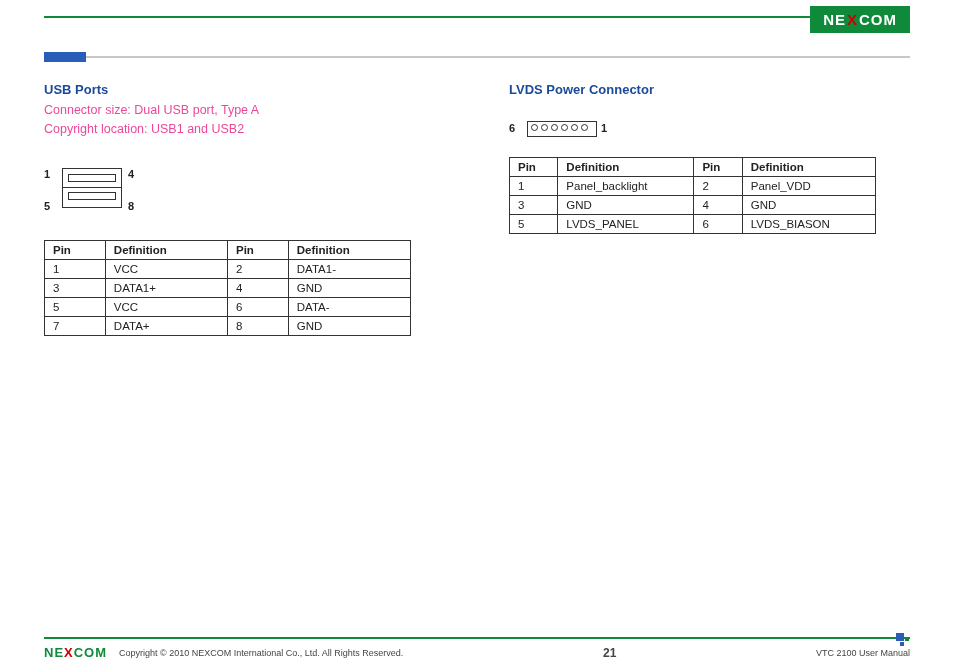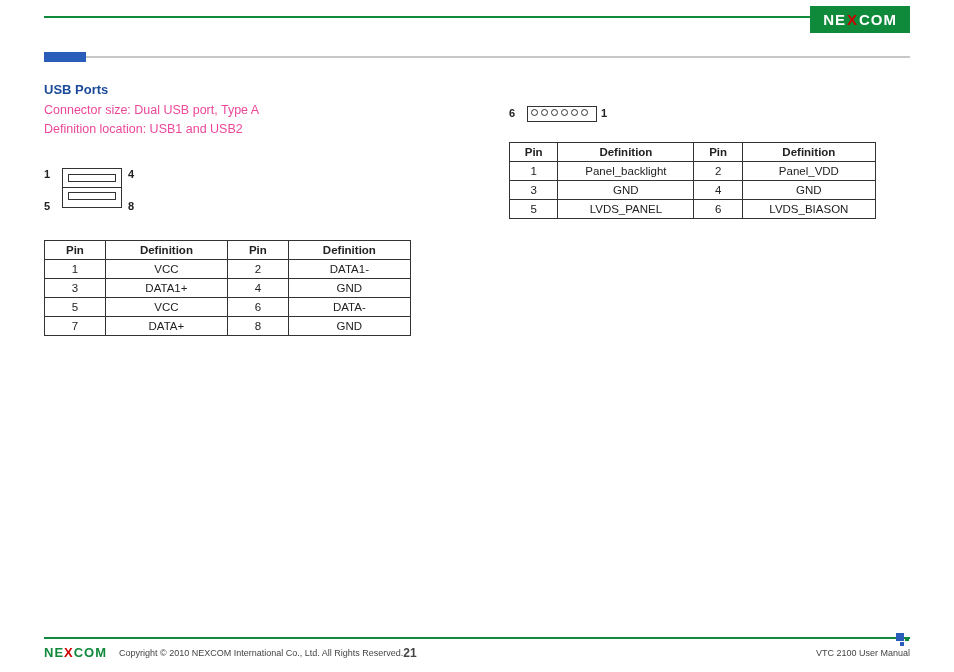--- a/index.html
+++ b/index.html
@@ -29,29 +29,29 @@
   .lbl { position:absolute; font-size:11px; font-weight:bold; }
   .l1 { left:0; top:6px; } .l4 { left:84px; top:6px; }
   .l5 { left:0; top:38px;} .l8 { left:84px; top:38px;}
   .diagram-lvds { margin-top:22px; margin-bottom:14px; position:relative; height:24px; width:130px; }
   .jst-box { position:absolute; left:18px; top:2px; width:70px; height:16px; border:1.2px solid #333; background:#fff; }
   .jst-dots { position:absolute; left:22px; top:5px; display:flex; gap:3px;}
   .jst-dots span { width:7px; height:7px; border:1px solid #333; border-radius:50%; display:inline-block;}
   .ll6 { position:absolute; left:0; top:3px; font-size:11px; font-weight:bold;}
   .ll1 { position:absolute; left:92px; top:3px; font-size:11px; font-weight:bold;}
   table.pins { border-collapse: collapse; width: 88%; font-size: 11.5px; }
-  table.pins th, table.pins td { border: 1px solid #333; padding: 3px 8px; text-align: center; }
+  table.pins th, table.pins td { border: 1px solid #333; padding: 3px 8px; text-align: left; }
   table.pins th { font-weight: bold; }
   .footer { position: absolute; bottom: 12px; left: 44px; right: 44px; }
   .footer-line { height: 2px; background: #0f8a3a; margin-bottom: 6px;}
   .footer-row { display:flex; align-items:center; font-size:9px; color:#444; }
   .logo-bot { color:#0f8a3a; font-weight:bold; font-size:13px; letter-spacing:1px; margin-right:12px; }
   .logo-bot .x { color:#c00; }
   .copy { flex:0 0 auto; }
-  .pn { flex:1; text-align:left; font-size:12px; font-weight:bold;}
+  .pn { flex:1; text-align:center; font-size:12px; font-weight:bold;}
   .man { flex:0 0 auto; text-align:left;}
   .footer-ico { position:absolute; right:0; top:-4px; width:14px; height:14px;}
   .footer-ico .b1{position:absolute; left:0; top:0; width:8px; height:8px; background:#2a5dba;}
   .footer-ico .b2{position:absolute; left:9px; top:4px; width:4px; height:4px; background:#0f8a3a;}
   .footer-ico .b3{position:absolute; left:4px; top:9px; width:4px; height:4px; background:#2a5dba;}
 </style>
 </head>
 <body>
 
 <div class="header-bar">
@@ -60,21 +60,21 @@
     <span>NE</span><span class="x">X</span><span>COM</span>
   </div>
 </div>
 <div class="blue-bar"></div>
 <div class="blue-line"></div>
 
 <div class="content">
   <div class="col">
     <div class="section-title">USB Ports</div>
     <div class="line">Connector size: Dual USB port, Type A</div>
-    <div class="line">Definition location: USB1 and USB2</div>
+    <div class="line">Copyright location: USB1 and USB2</div>
     <div class="diagram-usb">
       <span class="lbl l1">1</span>
       <span class="lbl l4">4</span>
       <span class="lbl l5">5</span>
       <span class="lbl l8">8</span>
       <div class="usb-box"></div>
       <div class="usb-sep"></div>
       <div class="usb-inner1"></div>
       <div class="usb-inner2"></div>
     </div>
@@ -110,20 +110,21 @@
             <td>7</td>
             <td>DATA+</td>
             <td>8</td>
             <td>GND</td>
           </tr>
       </tbody>
     </table>
   </div>
 
   <div class="col">
+    <div class="section-title">LVDS Power Connector</div>
     <div class="diagram-lvds">
       <span class="ll6">6</span>
       <div class="jst-box"></div>
       <div class="jst-dots">
           <span></span>
           <span></span>
           <span></span>
           <span></span>
           <span></span>
           <span></span>

